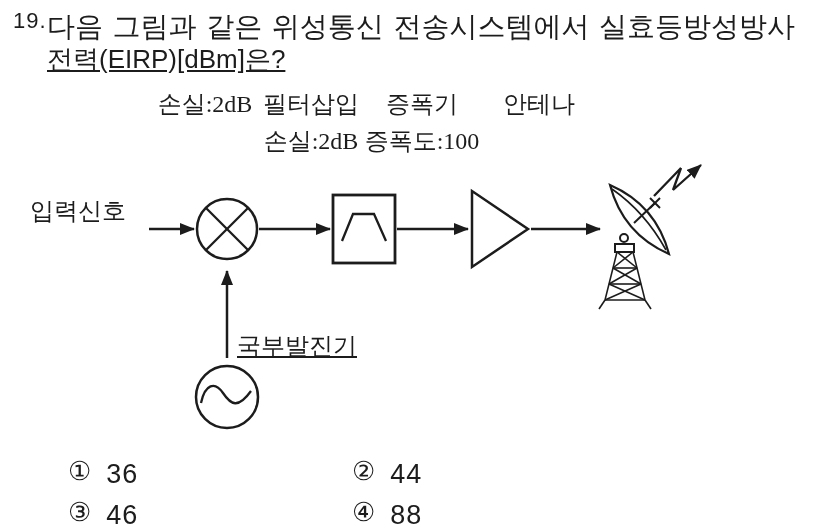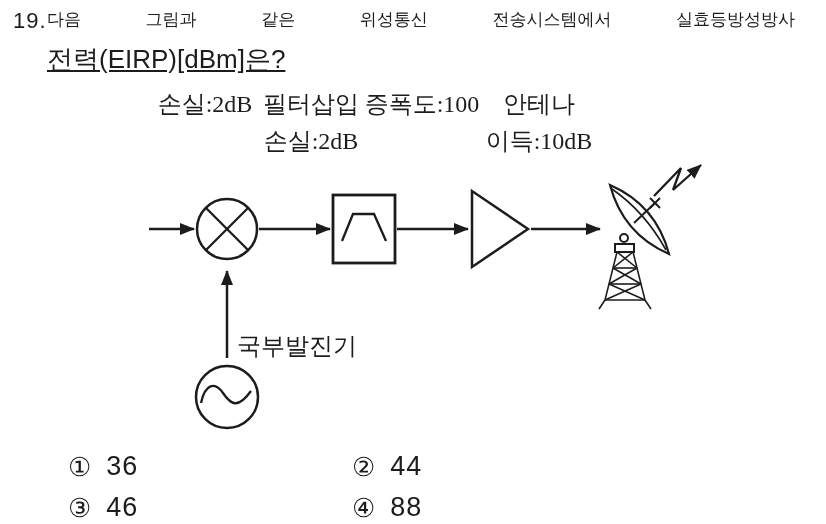--- a/index.html
+++ b/index.html
@@ -4,40 +4,40 @@
 <style>
   html,body{margin:0;padding:0;}
   body{
     width:826px;height:524px;position:relative;overflow:hidden;
     background:#ffffff;color:#1c1c1c;
     font-family:"Liberation Sans",sans-serif;
   }
   .abs{position:absolute;}
   
   #q-num{left:13px;top:8px;font-size:22px;letter-spacing:1px;}
-  #q-line1{left:47px;top:8px;width:748px;font-size:17px;
+  #q-line1{left:47px;top:8px;width:748px;font-size:28px;
            text-align:justify;text-align-last:justify;white-space:normal;}
   #q-line2{left:47px;top:42px;font-size:26px;text-decoration:underline;}
   
   .blk-label{
     top:86px;transform:translateX(-50%);text-align:center;white-space:nowrap;
     font-family:"Liberation Serif",serif;font-size:24px;line-height:37px;
   }
   #input-label{
     left:30px;top:194px;font-family:"Liberation Serif",serif;
     font-size:24px;line-height:35px;white-space:nowrap;
   }
   #lo-label{
     left:237px;top:330px;font-family:"Liberation Serif",serif;
-    font-size:24px;white-space:nowrap;
+    font-size:24px;white-space:nowrap;text-decoration:underline;
   }
   
   .option{display:flex;align-items:center;font-size:27px;}
   .option .marker{font-size:26px;margin-right:15px;line-height:1;}
-  .option .value{letter-spacing:1px;}
+  .option .value{letter-spacing:1px;margin-top:8px;}
   #opt-1{left:68px;top:451px;}
   #opt-2{left:352px;top:451px;}
   #opt-3{left:68px;top:492px;}
   #opt-4{left:352px;top:492px;}
   svg{display:block;}
 </style>
 </head>
 <body>
 
 <div class="abs" id="q-num">19.</div>
@@ -45,28 +45,29 @@
 <div class="abs" id="q-line2">전력(EIRP)[dBm]은?</div>
 
 <div class="abs blk-label" style="left:205px">
   <div>손실:2dB</div>
 </div>
 <div class="abs blk-label" style="left:311px">
   <div>필터삽입</div>
   <div>손실:2dB</div>
 </div>
 <div class="abs blk-label" style="left:422px">
+  <div>증폭기</div>
   <div>증폭도:100</div>
 </div>
 <div class="abs blk-label" style="left:539px">
   <div>안테나</div>
-  <div>이득:10dB</div>
 </div>
 
 <div class="abs" id="input-label">
+  <div>입력신호</div>
 </div>
 
 <div class="abs" id="lo-label">국부발진기</div>
 
 <svg class="abs" style="left:0;top:0" width="826" height="524" viewBox="0 0 826 524">
   <defs>
     <marker id="arr" markerUnits="userSpaceOnUse" markerWidth="16" markerHeight="12" refX="14" refY="6" orient="auto">
       <path d="M0,0 L15,6 L0,12 Z" fill="#1c1c1c"></path>
     </marker>
   </defs>

